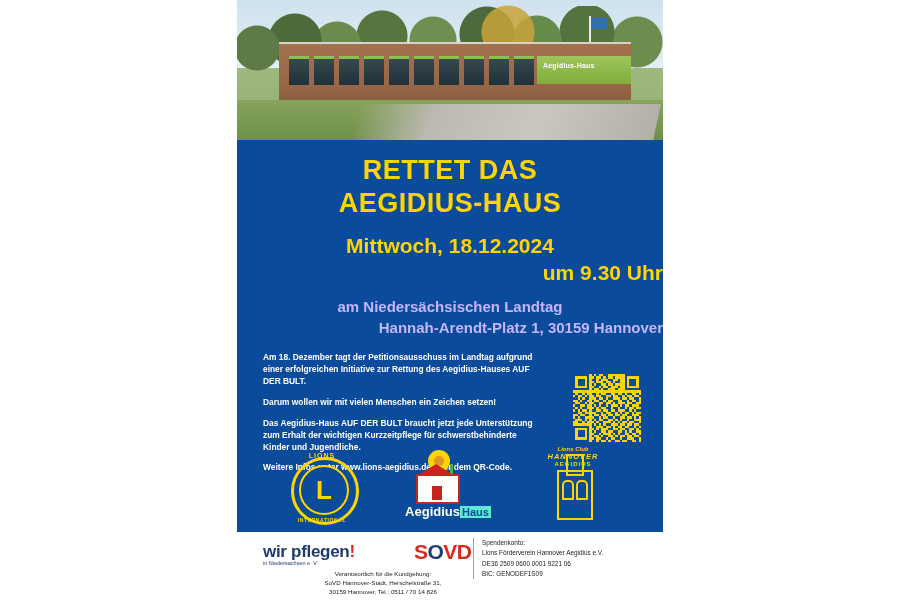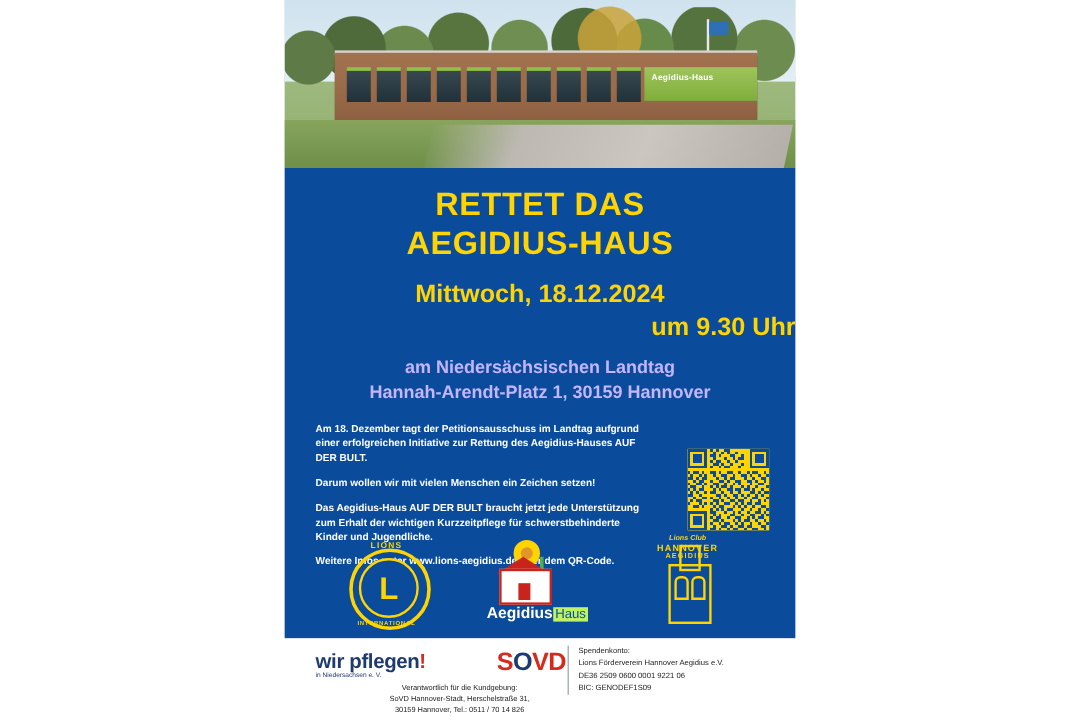--- a/index.html
+++ b/index.html
@@ -132,21 +132,21 @@
   }
   .date .l2 { display:block;text-align:right; }
   .place {
     margin-top: 11px;
     text-align:center;
     color:#c4b5fd;
     font-weight:bold;
     font-size:15px;
     line-height:1.35;
   }
-  .place .l2 { display:block; }
+  .place .l2 { display:block;text-align:right; }
   .body-text {
     margin: 14px 0 0 26px;
     width: 272px;
     color: #ffffff;
     font-size: 8.4px;
     font-weight: bold;
     line-height: 1.42;
   }
   .body-text p { margin: 0 0 9px 0; }
   .body-text p:last-child { margin-bottom: 0; }
@@ -210,26 +210,26 @@
     position:absolute;left:12px;top:14px;width:0;height:0;
     border-left:22px solid transparent;border-right:22px solid transparent;
     border-bottom:14px solid #c8241c;
   }
   .aeg .door{position:absolute;left:30px;top:36px;width:10px;height:14px;background:#c8241c;}
   .aeg .word{
     position:absolute;left:0;top:52px;width:92px;text-align:center;
   }
   .aeg .word b{color:#ffffff;font-size:13px;font-weight:bold;}
   .aeg .word span{
-    background:#bef264;color:#0b4b9c;font-size:11px;font-weight:normal;padding:0 2px;
+    background:#5eead4;color:#0b4b9c;font-size:11px;font-weight:bold;padding:0 2px;
   }
   
   .hann { width:78px; height:76px; position:relative; text-align:center; }
   .hann .t1{font-size:6px;color:#ffd400;font-weight:bold;font-style:italic;}
-  .hann .t2{font-size:7.5px;color:#ffd400;font-weight:bold;letter-spacing:1px;}
+  .hann .t2{font-size:7.5px;color:#ffd400;font-weight:bold;letter-spacing:1px;font-style:italic;}
   .hann .t3{font-size:6px;color:#ffd400;font-weight:bold;letter-spacing:1px;}
   .hann .church{
     position:absolute;left:23px;top:24px;width:32px;height:46px;
     border:2px solid #ffd400;
   }
   .hann .tower{
     position:absolute;left:32px;top:8px;width:14px;height:18px;border:2px solid #ffd400;
   }
   .hann .win{
     position:absolute;top:34px;width:8px;height:16px;border:2px solid #ffd400;border-radius:5px 5px 0 0;

